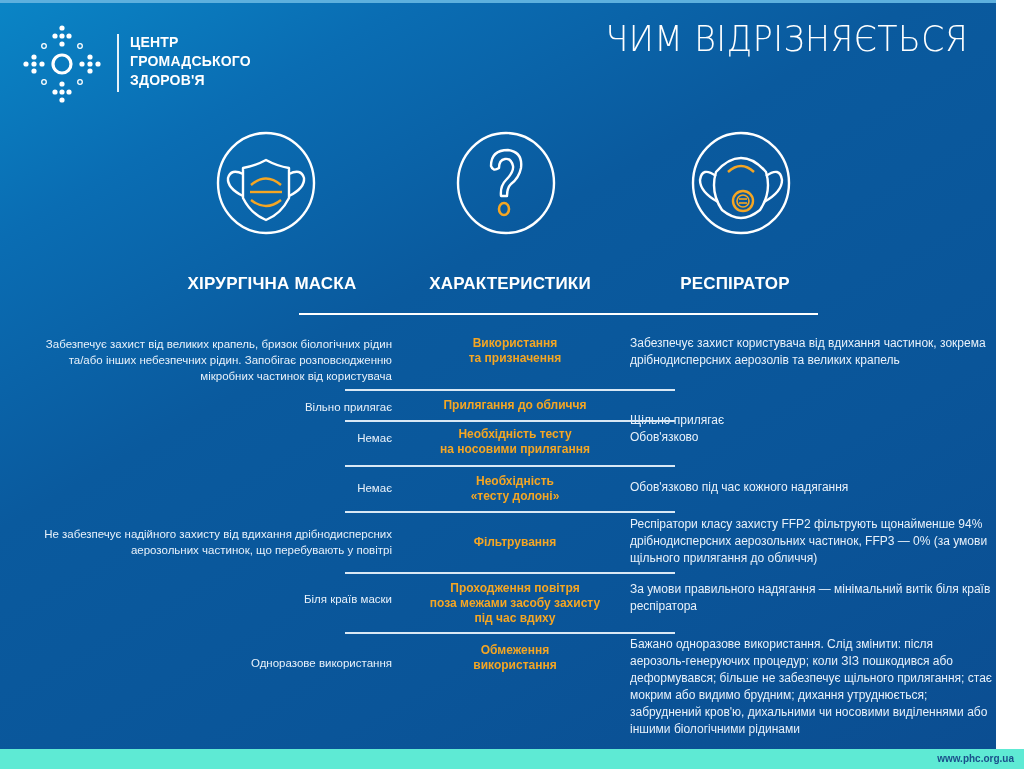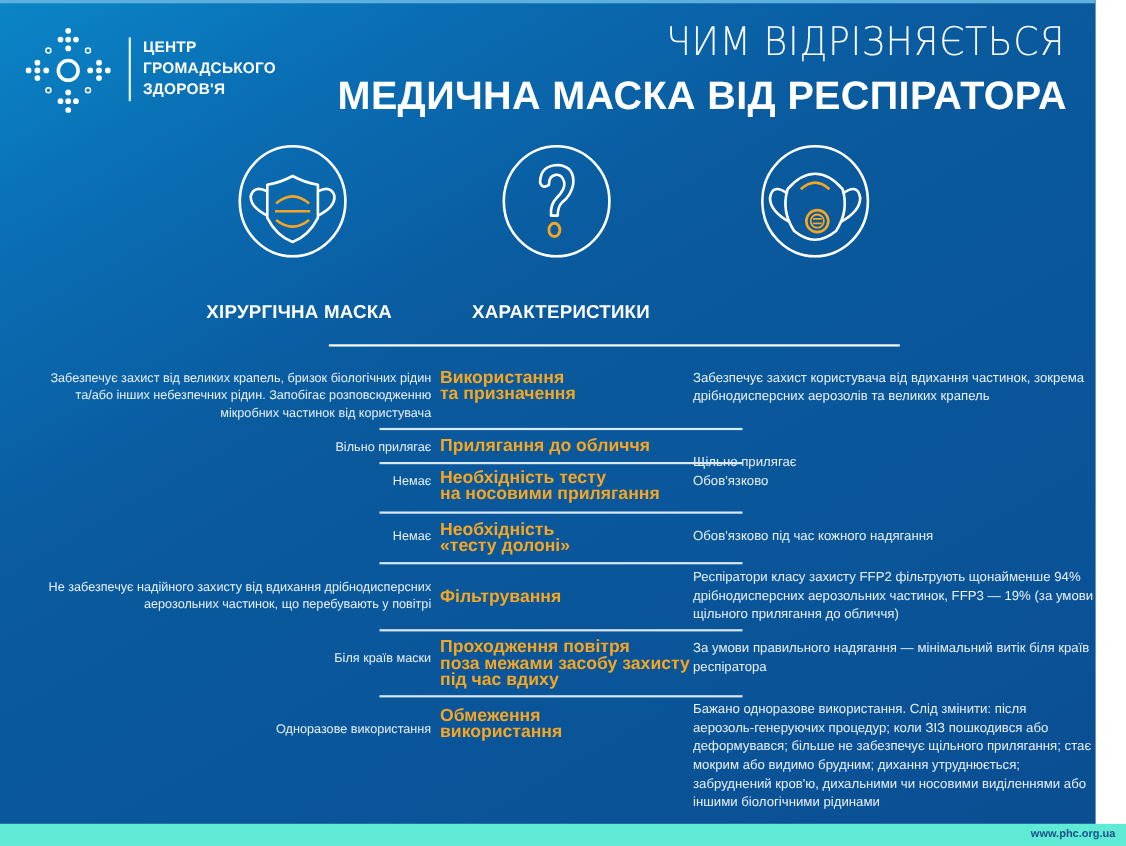--- a/index.html
+++ b/index.html
@@ -61,21 +61,21 @@
     }
 
     
     .row { position: absolute; left: 0; width: 1024px; }
     .cell-left {
       position: absolute; right: 632px; color: #e8f1fa; font-size: 11.5px; line-height: 16px;
       text-align: right; width: 400px;
     }
     .cell-mid {
       position: absolute; left: 400px; width: 230px; color: #f5a623; font-weight: bold;
-      font-size: 16px; line-height: 15px; 
+      font-size: 12px; line-height: 15px; text-align: center;
     }
     .cell-right {
       position: absolute; left: 630px; width: 390px; color: #e8f1fa; font-size: 12px;
       line-height: 17px; text-align: left;
     }
     .sep {
       position: absolute; left: 345px; width: 330px; height: 2px; background: #d9e8f5;
     }
   </style>
 </head>
@@ -113,21 +113,20 @@
     </g>
   </svg>
   <div class="logo-divider"></div>
   <div class="logo-text">
     <div>ЦЕНТР</div>
     <div>ГРОМАДСЬКОГО</div>
     <div>ЗДОРОВ'Я</div>
   </div>
 
   <div class="title-top">ЧИМ ВІДРІЗНЯЄТЬСЯ</div>
-  <div class="title-main">МЕДИЧНА МАСКА ВІД РЕСПІРАТОРА</div>
 
   <svg class="icon-circle icon-left" viewBox="0 0 106 106">
     <ellipse cx="53" cy="53" rx="48" ry="50" fill="none" stroke="#fff" stroke-width="2.4"></ellipse>
     <path d="M30 38 Q42 36 53 30 Q64 36 76 38 L76 68 Q68 84 53 90 Q38 84 30 68 Z" fill="none" stroke="#fff" stroke-width="2.4" stroke-linejoin="round"></path>
     <path d="M30 44 Q18 38 15 48 Q14 58 30 66" fill="none" stroke="#fff" stroke-width="2.4"></path>
     <path d="M76 44 Q88 38 91 48 Q92 58 76 66" fill="none" stroke="#fff" stroke-width="2.4"></path>
     <path d="M38 55 Q53 42 68 55" fill="none" stroke="#f5a623" stroke-width="2.4"></path>
     <line x1="37" y1="62" x2="69" y2="62" stroke="#f5a623" stroke-width="2.4"></line>
     <path d="M38 70 Q53 82 68 70" fill="none" stroke="#f5a623" stroke-width="2.4"></path>
   </svg>
@@ -145,20 +144,21 @@
     <path d="M78 46 Q92 36 94 50 Q94 62 76 72" fill="none" stroke="#fff" stroke-width="2.4"></path>
     <path d="M40 42 Q53 30 66 42" fill="none" stroke="#f5a623" stroke-width="2.4"></path>
     <circle cx="55" cy="71" r="10" fill="none" stroke="#f5a623" stroke-width="2.4"></circle>
     <circle cx="55" cy="71" r="6" fill="none" stroke="#f5a623" stroke-width="1.6"></circle>
     <line x1="51" y1="69" x2="59" y2="69" stroke="#f5a623" stroke-width="1.6"></line>
     <line x1="51" y1="73" x2="59" y2="73" stroke="#f5a623" stroke-width="1.6"></line>
   </svg>
 
   <div class="col-header mid">ХАРАКТЕРИСТИКИ</div>
   <div class="col-header left">ХІРУРГІЧНА МАСКА</div>
+  <div class="col-header right">РЕСПІРАТОР</div>
   <div class="header-rule"></div>
 
   <div class="row" style="top:334px;">
     <div class="cell-left" style="top:2px; white-space:pre-line;">Забезпечує захист від великих крапель, бризок біологічних рідин
 та/або інших небезпечних рідин. Запобігає розповсюдженню
 мікробних частинок від користувача</div>
     <div class="cell-mid" style="top:2px; white-space:pre-line;">Використання
 та призначення</div>
     <div class="cell-right" style="top:1px; white-space:pre-line;">Забезпечує захист користувача від вдихання частинок, зокрема
 дрібнодисперсних аерозолів та великих крапель</div>
@@ -186,21 +186,21 @@
 «тесту долоні»</div>
     <div class="cell-right" style="top:7px;">Обов'язково під час кожного надягання</div>
   </div>
   <div class="sep" style="top:511px;"></div>
 
   <div class="row" style="top:516px;">
     <div class="cell-left" style="top:10px; white-space:pre-line;">Не забезпечує надійного захисту від вдихання дрібнодисперсних
 аерозольних частинок, що перебувають у повітрі</div>
     <div class="cell-mid" style="top:19px; white-space:pre-line;">Фільтрування</div>
     <div class="cell-right" style="top:0px; white-space:pre-line;">Респіратори класу захисту FFP2 фільтрують щонайменше 94%
-дрібнодисперсних аерозольних частинок, FFP3 — 19% (за умови
+дрібнодисперсних аерозольних частинок, FFP3 — 0% (за умови
 щільного прилягання до обличчя)</div>
   </div>
   <div class="sep" style="top:572px;"></div>
 
   <div class="row" style="top:579px;">
     <div class="cell-left" style="top:12px;">Біля країв маски</div>
     <div class="cell-mid" style="top:2px; white-space:pre-line;">Проходження повітря
 поза межами засобу захисту
 під час вдиху</div>
     <div class="cell-right" style="top:2px; white-space:pre-line;">За умови правильного надягання — мінімальний витік біля країв

